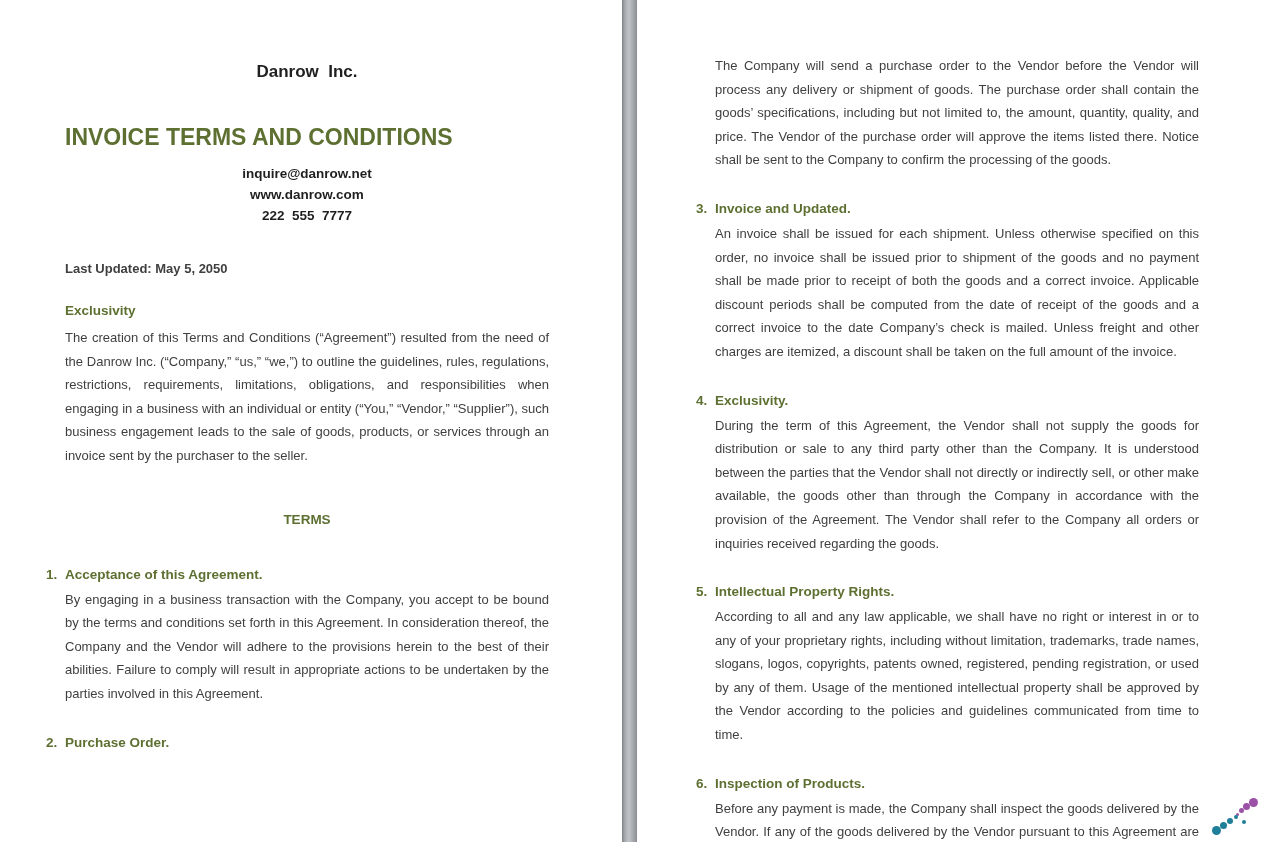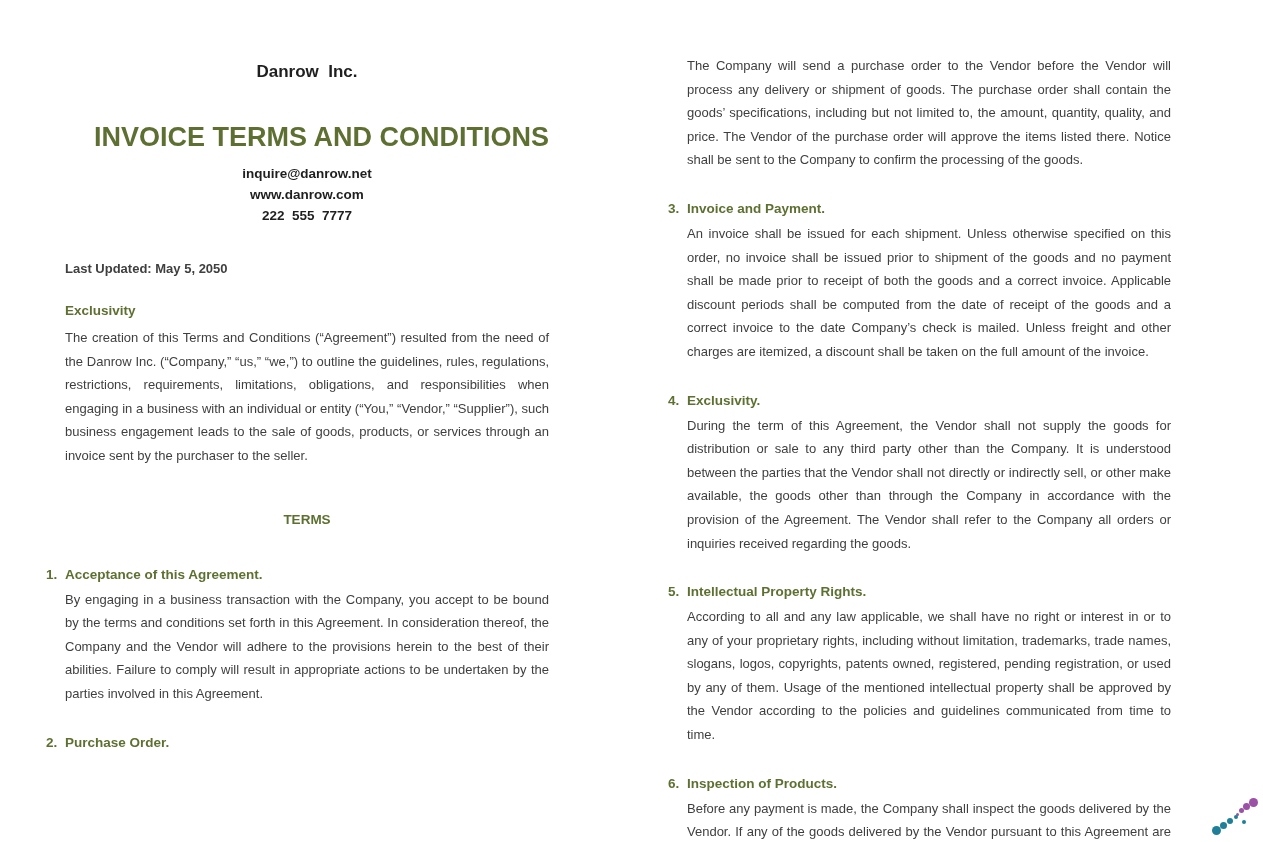--- a/index.html
+++ b/index.html
@@ -6,35 +6,35 @@
   html,body { width:1263px; height:842px; }
   body {
     position:relative;
     background:#ffffff;
     font-family:"Liberation Sans", sans-serif;
     color:#3f3f3f;
     overflow:hidden;
   }
   .page { position:absolute; top:0; height:842px; background:#fff; overflow:hidden; }
   .page-left  { left:0;   width:622px; }
-  .page-right { left:609px; width:626px; }
+  .page-right { left:637px; width:626px; }
   .divider {
     position:absolute; top:0; left:622px; width:15px; height:842px;
     background:linear-gradient(90deg,#7e8287 0%,#a9adb2 20%,#c0c4c8 45%,#b2b6bb 62%,#8a8e93 100%);
   }
   .content-l { margin:0 73px 0 65px; }
   .content-r { margin:0 64px 0 78px; }
 
   .company {
     padding-top:62px; text-align:center;
     font-size:17px; font-weight:bold; color:#1f1f1f; white-space:pre;
   }
   .doc-title {
-    margin-top:38px; text-align:right;
-    font-size:27px; line-height:34px; font-weight:bold; color:#5d7031;
+    margin-top:38px; text-align:left;
+    font-size:23px; line-height:34px; font-weight:bold; color:#5d7031;
   }
   .contact { margin-top:9px; }
   .contact div {
     text-align:center; font-size:13.5px; line-height:21px;
     font-weight:bold; color:#1f1f1f; white-space:pre;
   }
   .updated { margin-top:33px; font-size:13px; line-height:20px;font-weight:bold; }
 
   .h-olive { font-size:13.5px; line-height:20px; font-weight:bold; color:#5d7031; }
   .h-intro { margin-top:22px; }
@@ -108,21 +108,21 @@
 <div class="divider"></div>
 
 <div class="page page-right">
   <div class="content-r">
     <div class="body-text p-cont">The Company will send a purchase order to the Vendor before the Vendor will process any delivery or shipment of goods. The purchase order shall contain the goods’ specifications, including but not limited to, the amount, quantity, quality, and price. The Vendor of the purchase order will approve the items listed there. Notice shall be sent to the Company to confirm the processing of the goods.</div>
 
     <div class="terms-list">
       <div class="term-item">
         <div class="term-head h-olive">
           <span class="term-num">3.</span>
-          <span>Invoice and Payment.</span>
+          <span>Invoice and Updated.</span>
         </div>
         <div class="body-text term-body">An invoice shall be issued for each shipment. Unless otherwise specified on this order, no invoice shall be issued prior to shipment of the goods and no payment shall be made prior to receipt of both the goods and a correct invoice. Applicable discount periods shall be computed from the date of receipt of the goods and a correct invoice to the date Company’s check is mailed. Unless freight and other charges are itemized, a discount shall be taken on the full amount of the invoice.</div>
       </div>
       <div class="term-item">
         <div class="term-head h-olive">
           <span class="term-num">4.</span>
           <span>Exclusivity.</span>
         </div>
         <div class="body-text term-body">During the term of this Agreement, the Vendor shall not supply the goods for distribution or sale to any third party other than the Company. It is understood between the parties that the Vendor shall not directly or indirectly sell, or other make available, the goods other than through the Company in accordance with the provision of the Agreement. The Vendor shall refer to the Company all orders or inquiries received regarding the goods.</div>
       </div>

